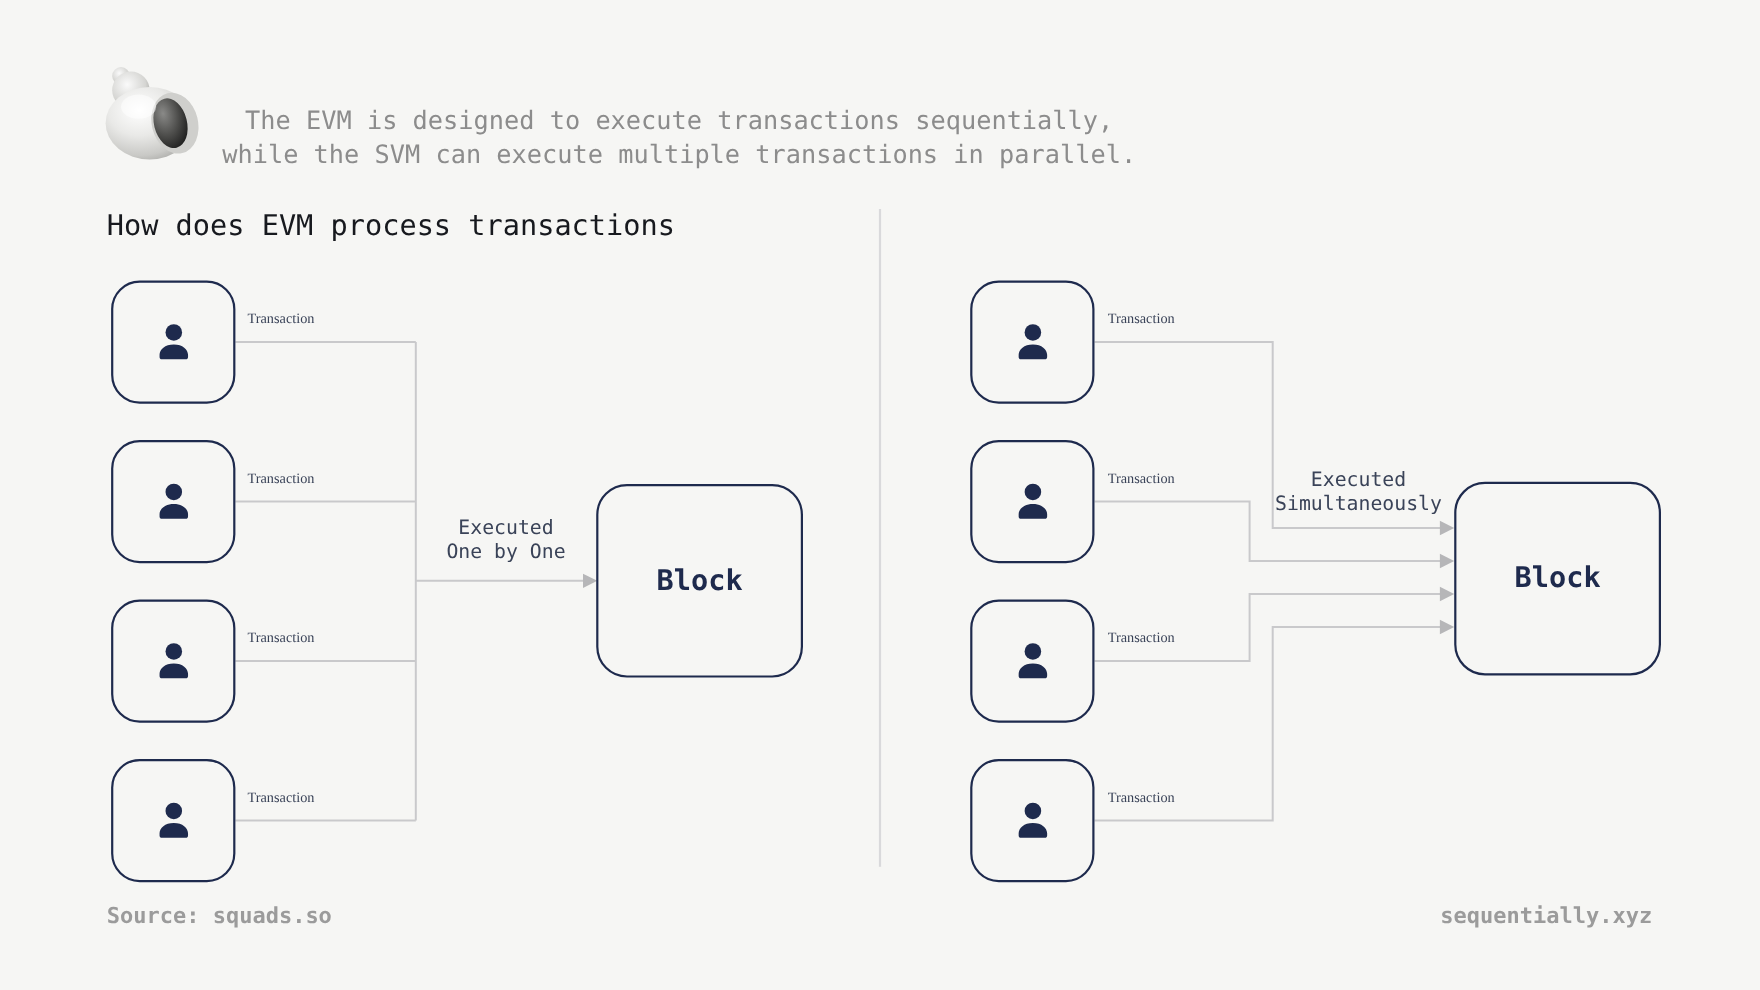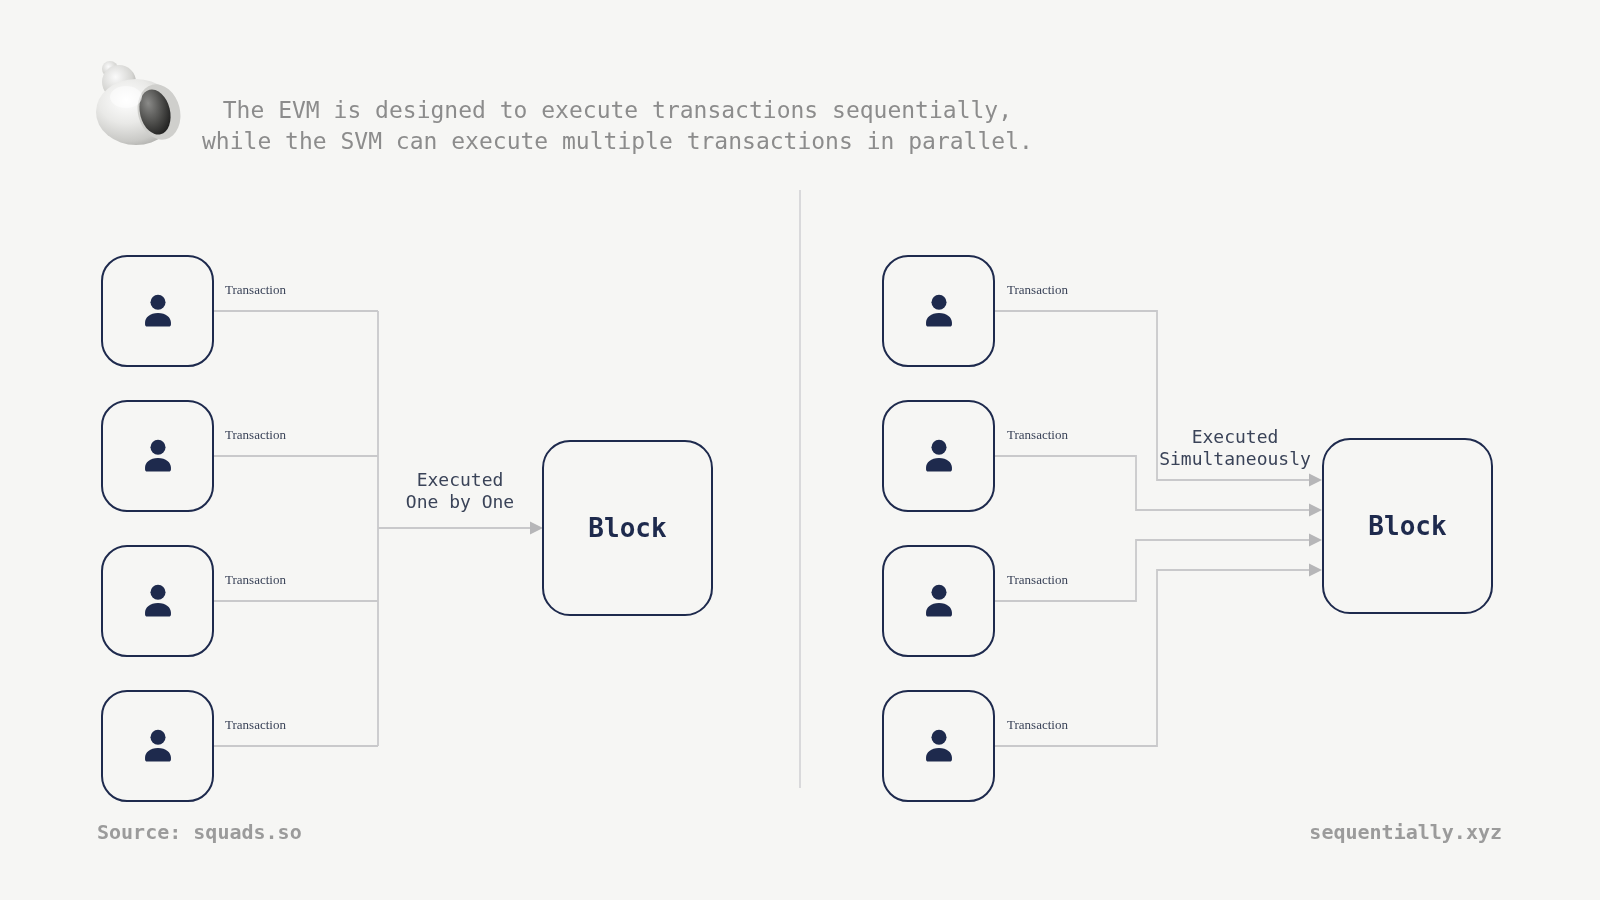--- a/index.html
+++ b/index.html
@@ -19,21 +19,21 @@
   .divider{width:2px; background:#d9d9db;}
   .tx-box{
     width:113px; height:112px; box-sizing:border-box; background:var(--background);
     border:2px solid var(--navy); border-radius:26px;
     display:flex; align-items:center; justify-content:center;
   }
   .person{width:42px; height:42px; color:var(--navy);}
   .tx-label{font-size:13px; line-height:22px; color:var(--label-text); white-space:nowrap;font-family:Liberation Serif, serif;}
   .flow-label{font-size:18px; line-height:22px; color:var(--label-text); text-align:center; white-space:pre-line;}
   .block-box{
-    width:171px; height:176px; box-sizing:border-box; background:var(--background);
+    width:188px; height:176px; box-sizing:border-box; background:var(--background);
     border:2px solid var(--navy); border-radius:28px;
     display:flex; align-items:center; justify-content:center;
     font-size:26px; font-weight:bold; color:var(--navy);
   }
   .footer-text{font-size:20px; color:var(--footer-text); white-space:nowrap;font-weight:bold;}
   svg.wires{left:0; top:0; pointer-events:none;}
   .connector{fill:none; stroke:var(--connector); stroke-width:1.8px;}
   .arrowhead{fill:var(--arrowhead); stroke:none;}
 </style>
 </head>
@@ -87,20 +87,21 @@
       <ellipse cx="66" cy="57" rx="21" ry="28" transform="rotate(-14 66 57)" fill="#cfcfcc"></ellipse>
       <ellipse cx="62" cy="57" rx="15" ry="23" transform="rotate(-14 62 57)" fill="url(#gAp)"></ellipse>
       <ellipse cx="33" cy="42" rx="16" ry="11" fill="#ffffff" opacity="0.5"></ellipse>
     </svg>
   </div>
   <div class="abs subtitle" style="left:202px; top:95px;">The EVM is designed to execute transactions sequentially,
 while the SVM can execute multiple transactions in parallel.</div>
 
   <div class="abs divider" style="left:799px; top:190px; height:598px;"></div>
 
+  <div class="abs panel-heading" style="left:97px; top:191px;">How does EVM process transactions</div>
 
   <div class="abs tx-box" style="left:101px; top:255px;">
     <svg class="person" viewBox="0 0 24 24" fill="currentColor">
         <circle cx="12" cy="7" r="4.3"></circle>
         <path d="M12 13.2c-4.6 0-7.4 2.6-7.4 5.4v1.1c0 .7.5 1.2 1.2 1.2h12.4c.7 0 1.2-.5 1.2-1.2v-1.1c0-2.8-2.8-5.4-7.4-5.4z"></path>
       </svg>
   </div>
   <div class="abs tx-box" style="left:101px; top:400px;">
     <svg class="person" viewBox="0 0 24 24" fill="currentColor">
         <circle cx="12" cy="7" r="4.3"></circle>

